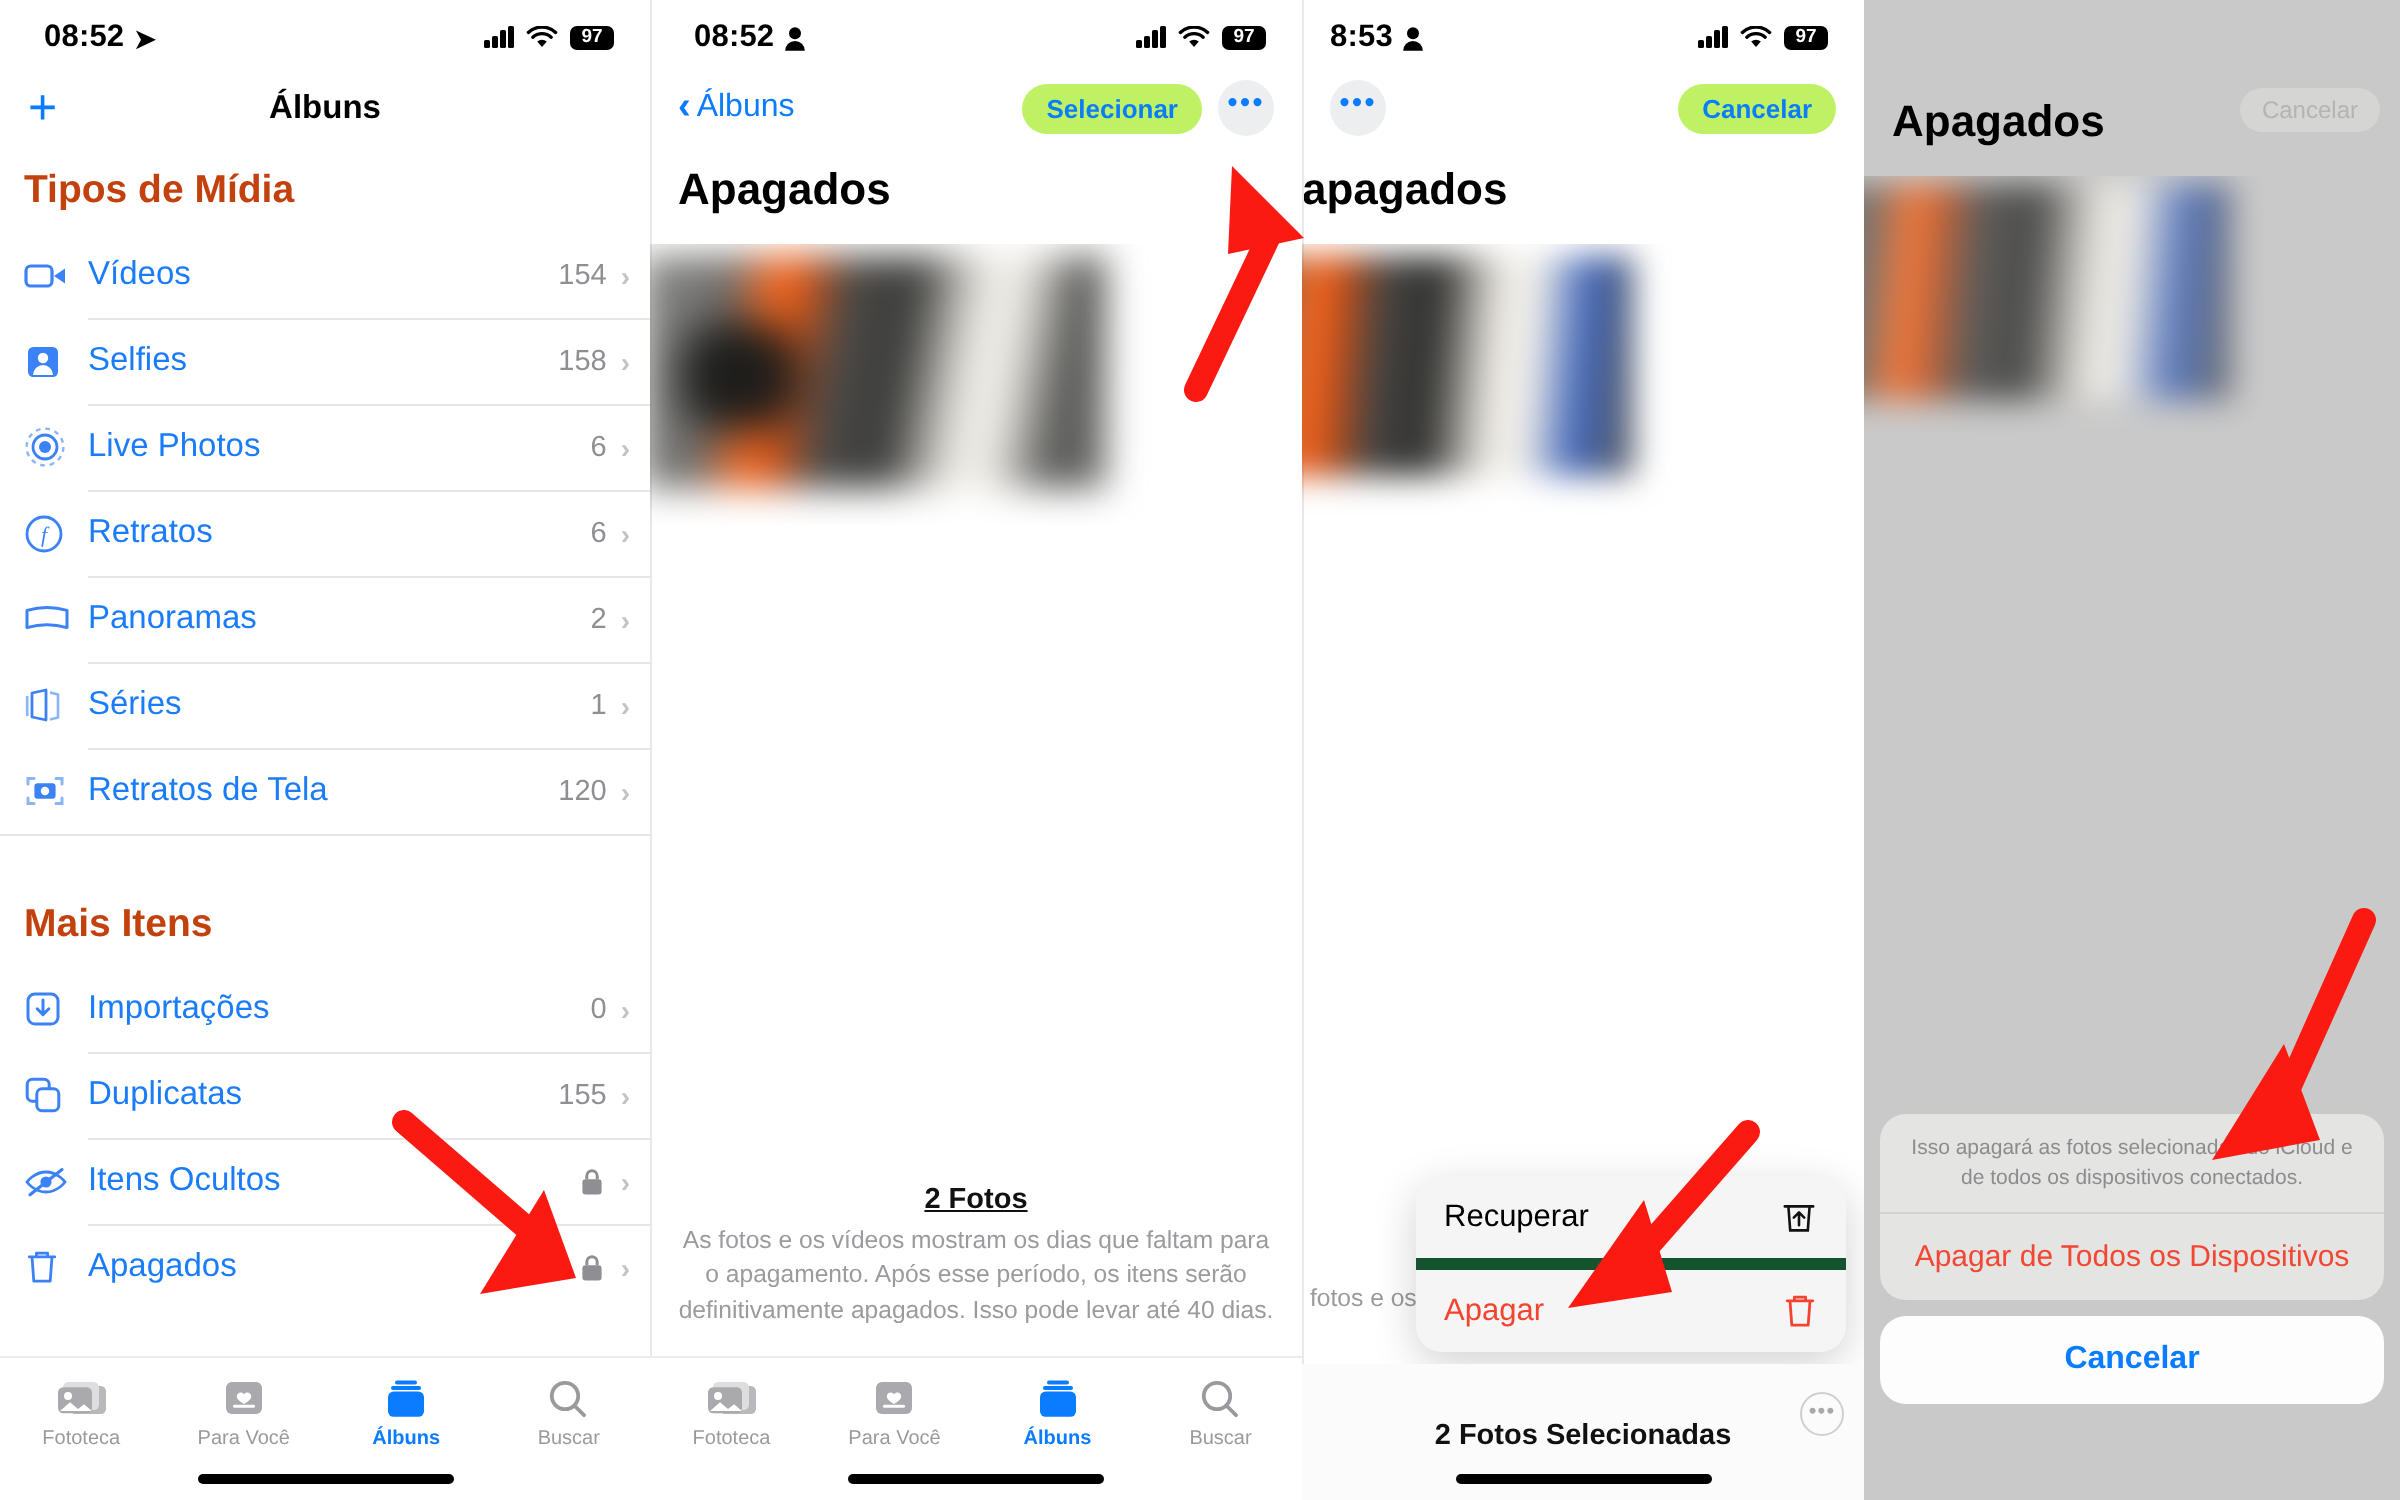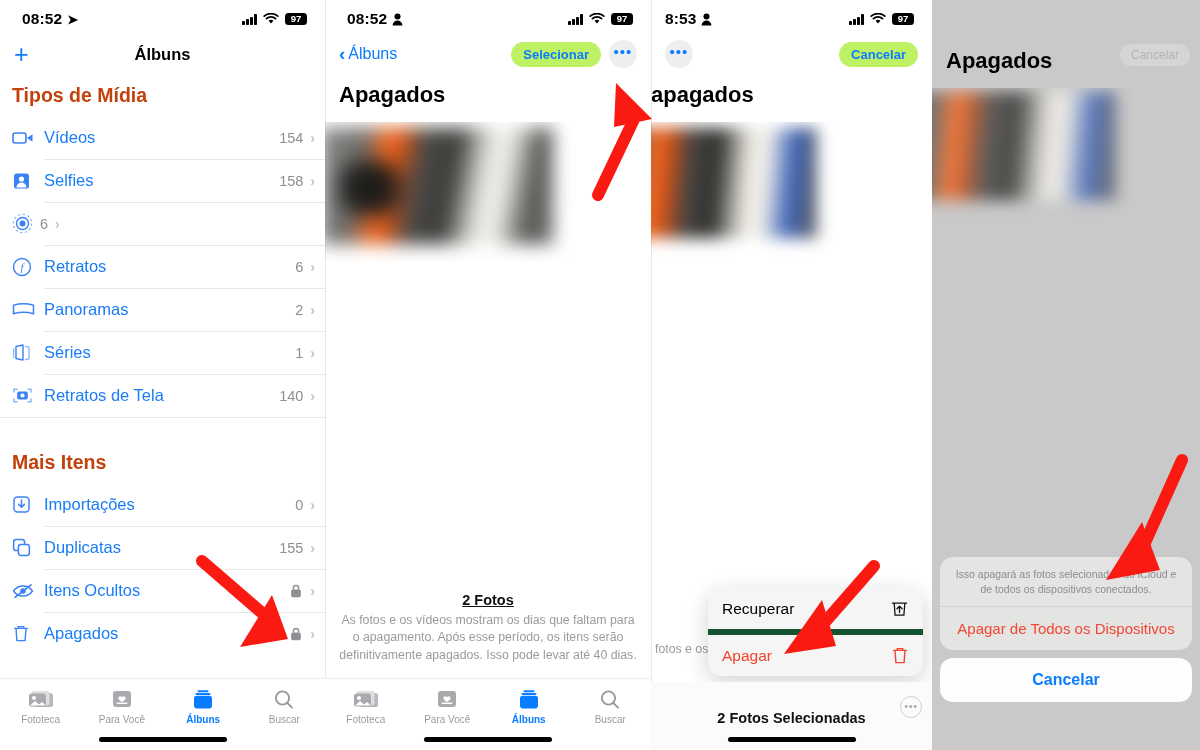--- a/index.html
+++ b/index.html
@@ -19,21 +19,21 @@
 
   .panel-divider { position: absolute; top: 0; bottom: 0; width: 1px; background: #e9e9e9; }
 
   
   .statusbar {
     height: 34px; display: flex; align-items: center;
     justify-content: space-between; padding: 4px 18px 0 22px;
     font-size: 15.5px; font-weight: bold; color: #000;
   }
   .sb-left { display: flex; align-items: center; gap: 5px; letter-spacing: .1px; }
-  .sb-right { display: flex; align-items: flex-end; gap: 6px; }
+  .sb-right { display: flex; align-items: flex-start; gap: 6px; }
   .bars { display: flex; align-items: flex-end; gap: 1.5px; height: 11px; }
   .bars i { display: block; width: 2.6px; background: #000; border-radius: .8px; }
   .bars i:nth-child(1){height:4px}.bars i:nth-child(2){height:6px}
   .bars i:nth-child(3){height:8.5px}.bars i:nth-child(4){height:11px}
   .batt {
     background: #000; color: #fff; font-size: 9.5px; font-weight: bold;
     border-radius: 3.5px; padding: 1.5px 3.5px 1.5px 3.5px; line-height: 1;
     min-width: 22px; text-align: center;
   }
   .loc-arrow { font-size: 13px; }
@@ -234,20 +234,21 @@
         <span class="row-chev">›</span>
       </div>
       <div class="row">
         <span class="row-icon">
           <svg width="21" height="21" viewBox="0 0 21 21">
               <circle cx="10.5" cy="10.5" r="3" fill="#3b82f6"></circle>
               <circle cx="10.5" cy="10.5" r="6" stroke="#3b82f6" stroke-width="1.4" fill="none"></circle>
               <circle cx="10.5" cy="10.5" r="9.2" stroke="#8ab6f5" stroke-width="1.2" fill="none" stroke-dasharray="2.4 2.4"></circle>
             </svg>
         </span>
+        <span class="row-label">Live Photos</span>
         <span class="row-count">6</span>
         <span class="row-chev">›</span>
       </div>
       <div class="row">
         <span class="row-icon">
           <svg width="20" height="20" viewBox="0 0 20 20">
               <circle cx="10" cy="10" r="8.5" stroke="#3b82f6" stroke-width="1.4" fill="none"></circle>
               <text x="10" y="14" font-size="11" font-family="Liberation Serif, serif" font-style="italic" text-anchor="middle" fill="#3b82f6">f</text>
             </svg>
         </span>
@@ -279,21 +280,21 @@
       </div>
       <div class="row">
         <span class="row-icon">
           <svg width="21" height="19" viewBox="0 0 21 19">
               <path d="M2 6V3.2h3M19 6V3.2h-3M2 13v2.8h3M19 13v2.8h-3" stroke="#8ab6f5" stroke-width="1.5" fill="none" stroke-linecap="round"></path>
               <rect x="5.2" y="5.6" width="10.6" height="7.8" rx="1.6" fill="#3b82f6"></rect>
               <circle cx="10.5" cy="9.5" r="2.1" fill="#fff"></circle>
             </svg>
         </span>
         <span class="row-label">Retratos de Tela</span>
-        <span class="row-count">140</span>
+        <span class="row-count">120</span>
         <span class="row-chev">›</span>
       </div>
     </div>
 
     <div class="group-gap"></div>
     <div class="section-title">Mais Itens</div>
 
     <div>
       <div class="row">
         <span class="row-icon">

